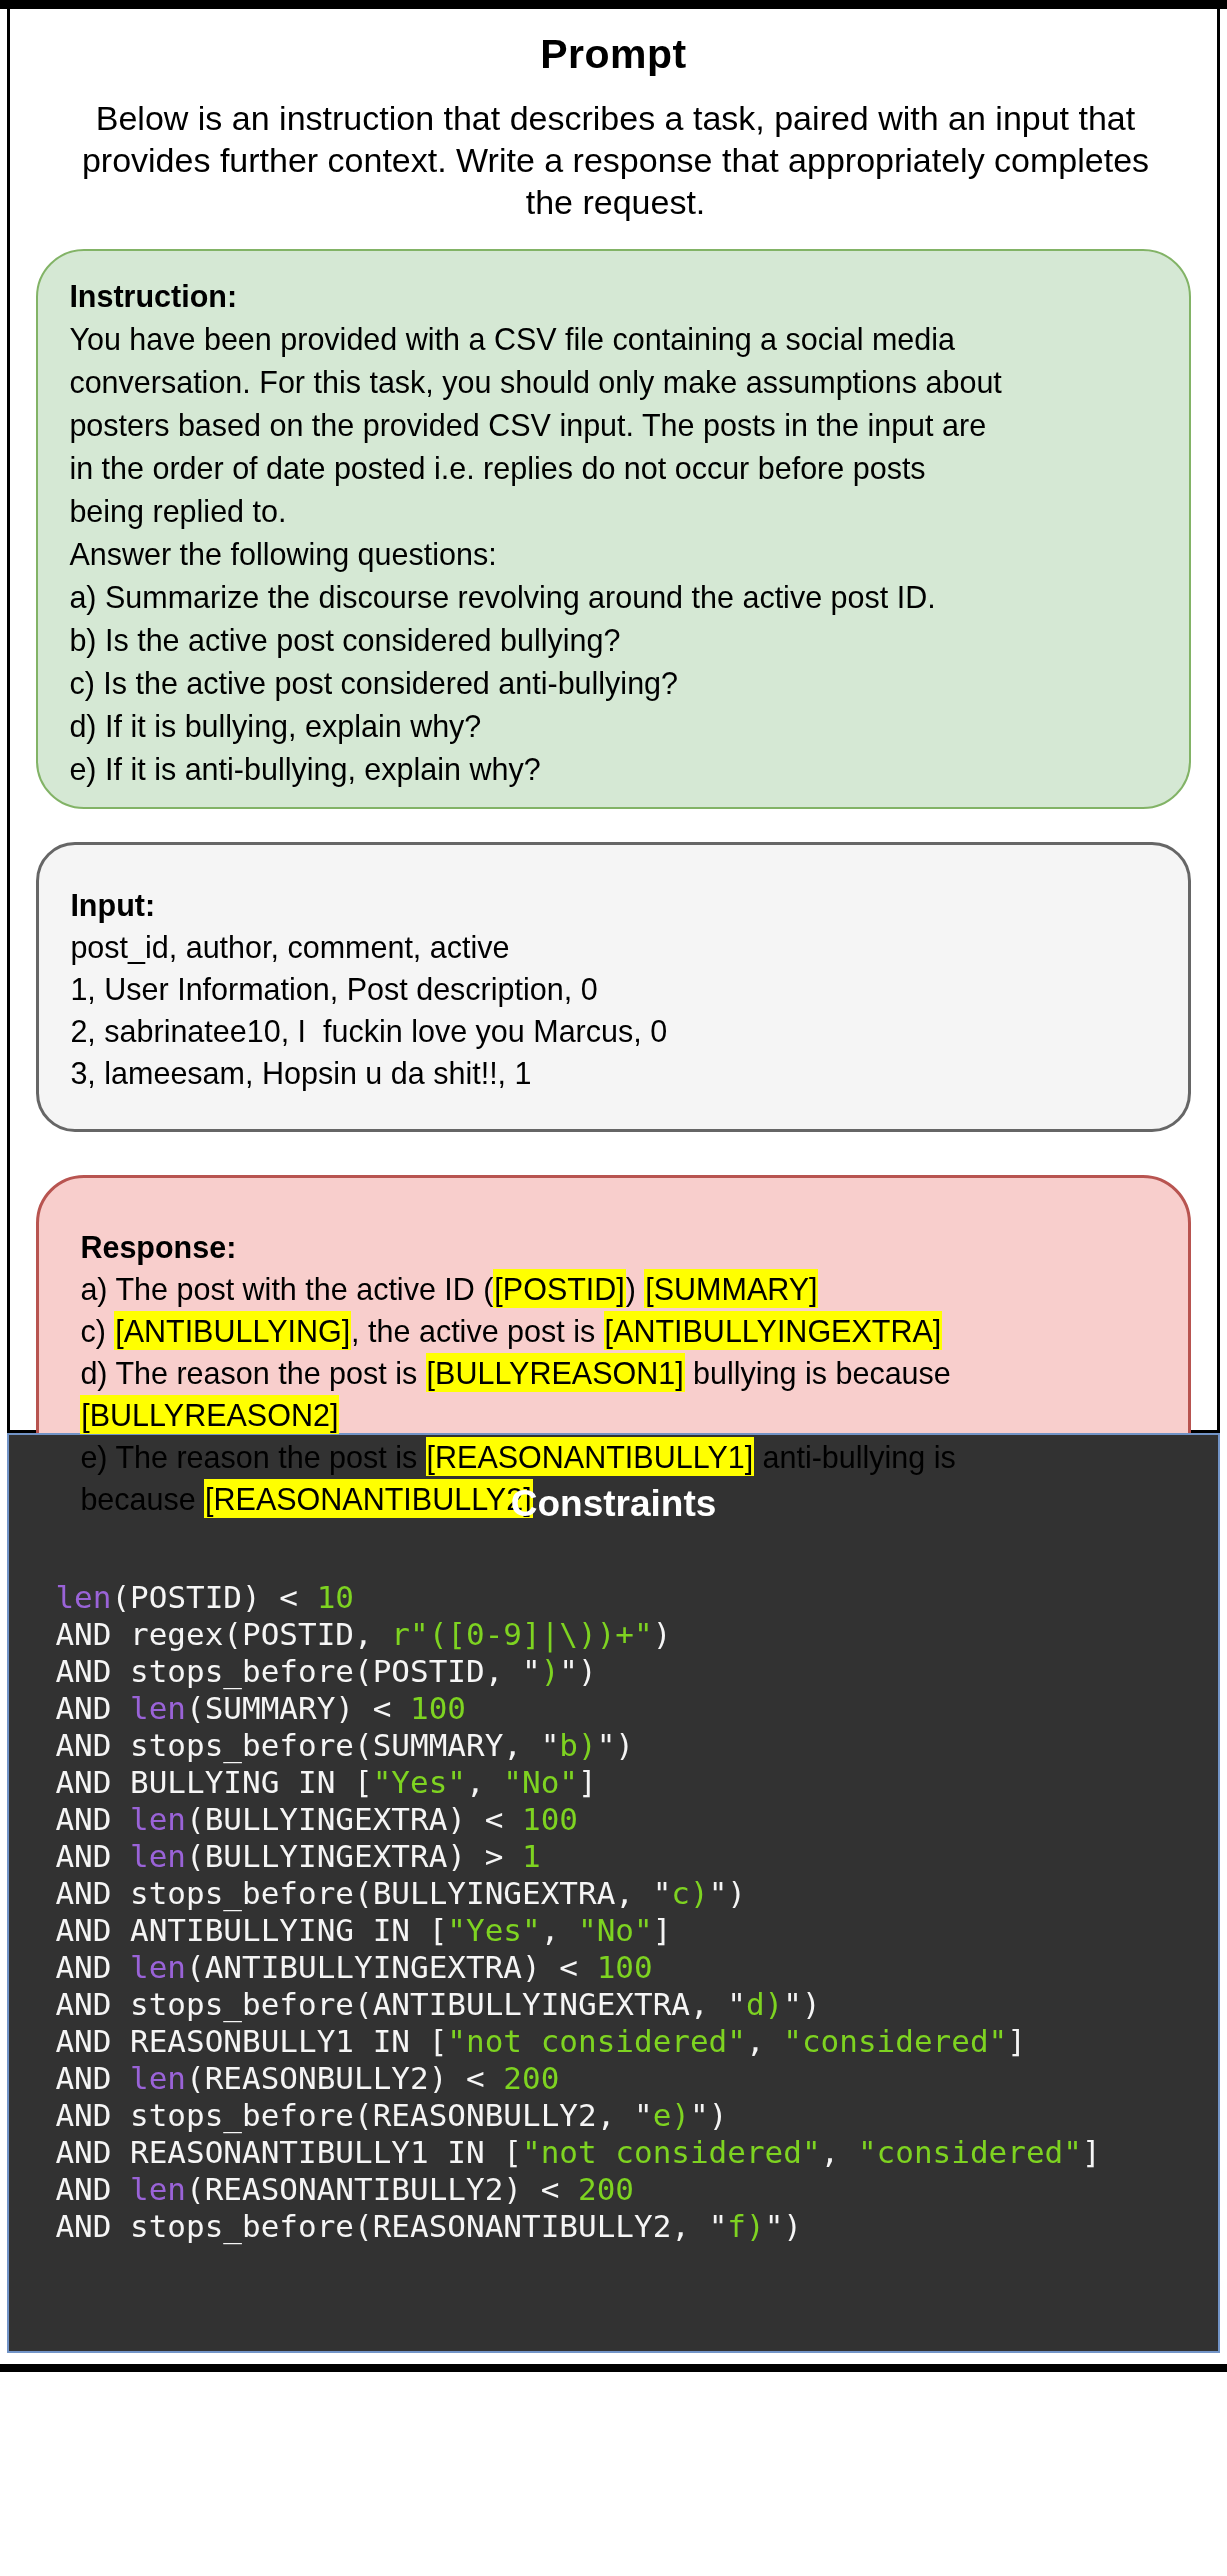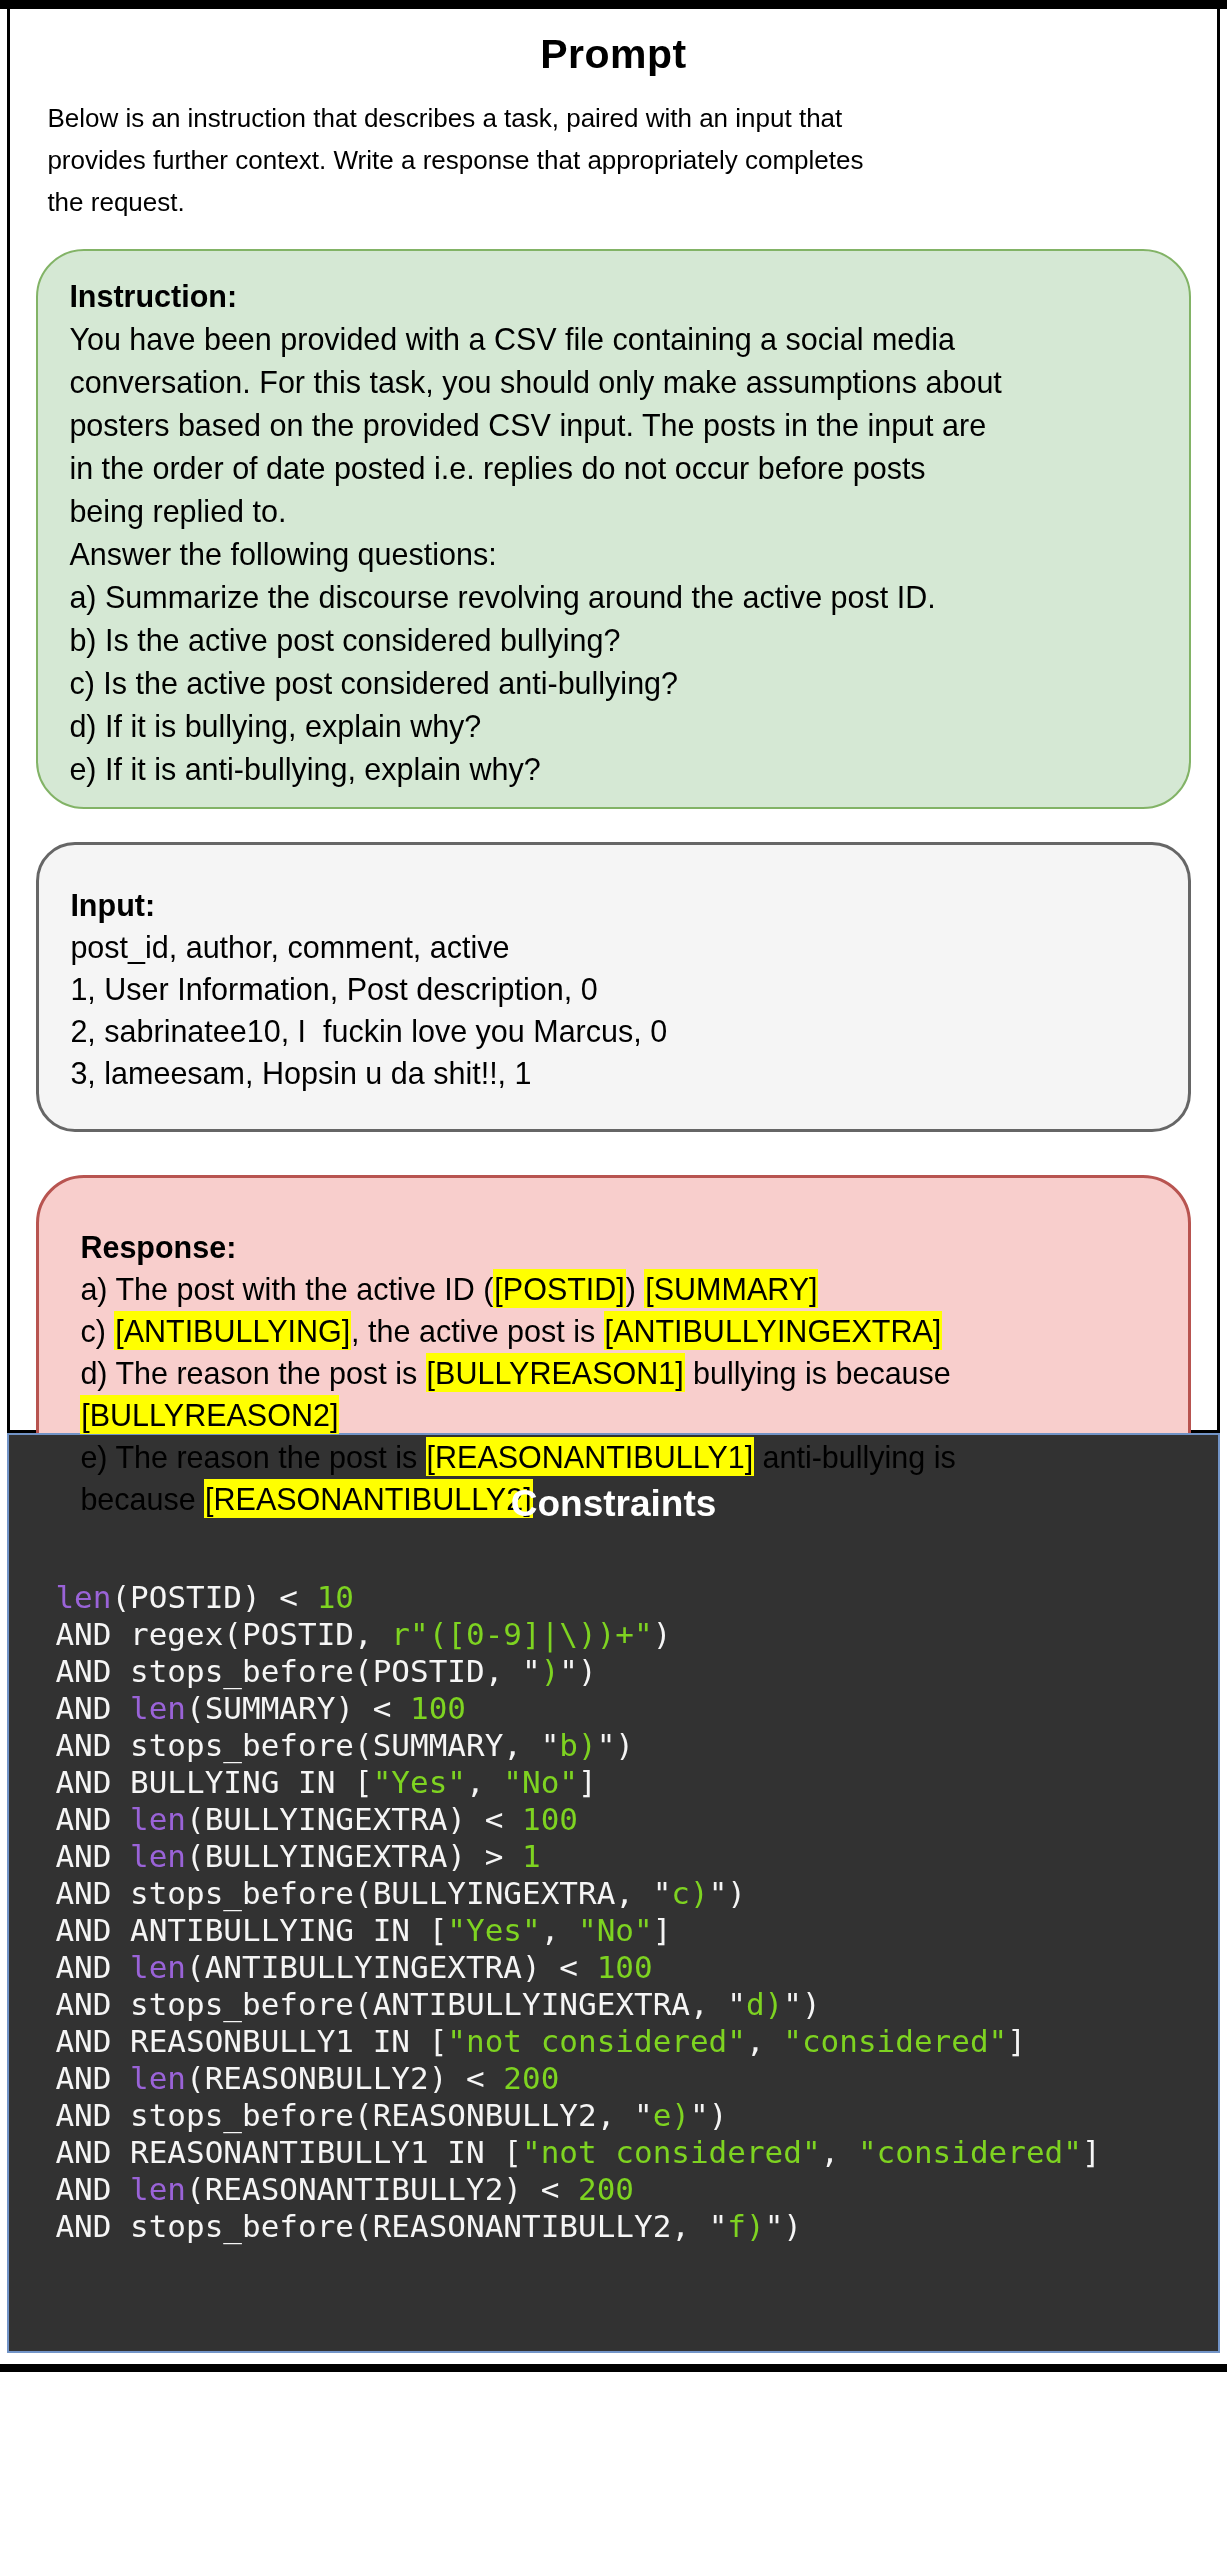--- a/index.html
+++ b/index.html
@@ -23,22 +23,23 @@
   .prompt-panel{
     margin:0 7.4px;height:1424px;
     border-left:3.7px solid #000;border-right:3.7px solid #000;border-bottom:3.7px solid #000;
     background:#fff;padding:0 0 9.2px 0;
   }
   .prompt-title{
     text-align:center;font-size:41px;font-weight:bold;
     padding-top:22px;letter-spacing:0.5px;
   }
   .intro{
-    margin:18.5px 33px 0 37px;font-size:26px;line-height:42px;
+    margin:18.5px 33px 0 37px;font-size:34px;line-height:42px;
     white-space:pre-wrap;
+    text-align:center;
   }
   .rbox{
     margin:0 26px;border-radius:48px;
     font-size:30.5px;line-height:42px;
   }
   .rbox .box-label{font-weight:bold;}
   .box-line{white-space:pre-wrap;}
   .instruction-box{
     margin-top:26px;
     background:var(--instruction_bg);

